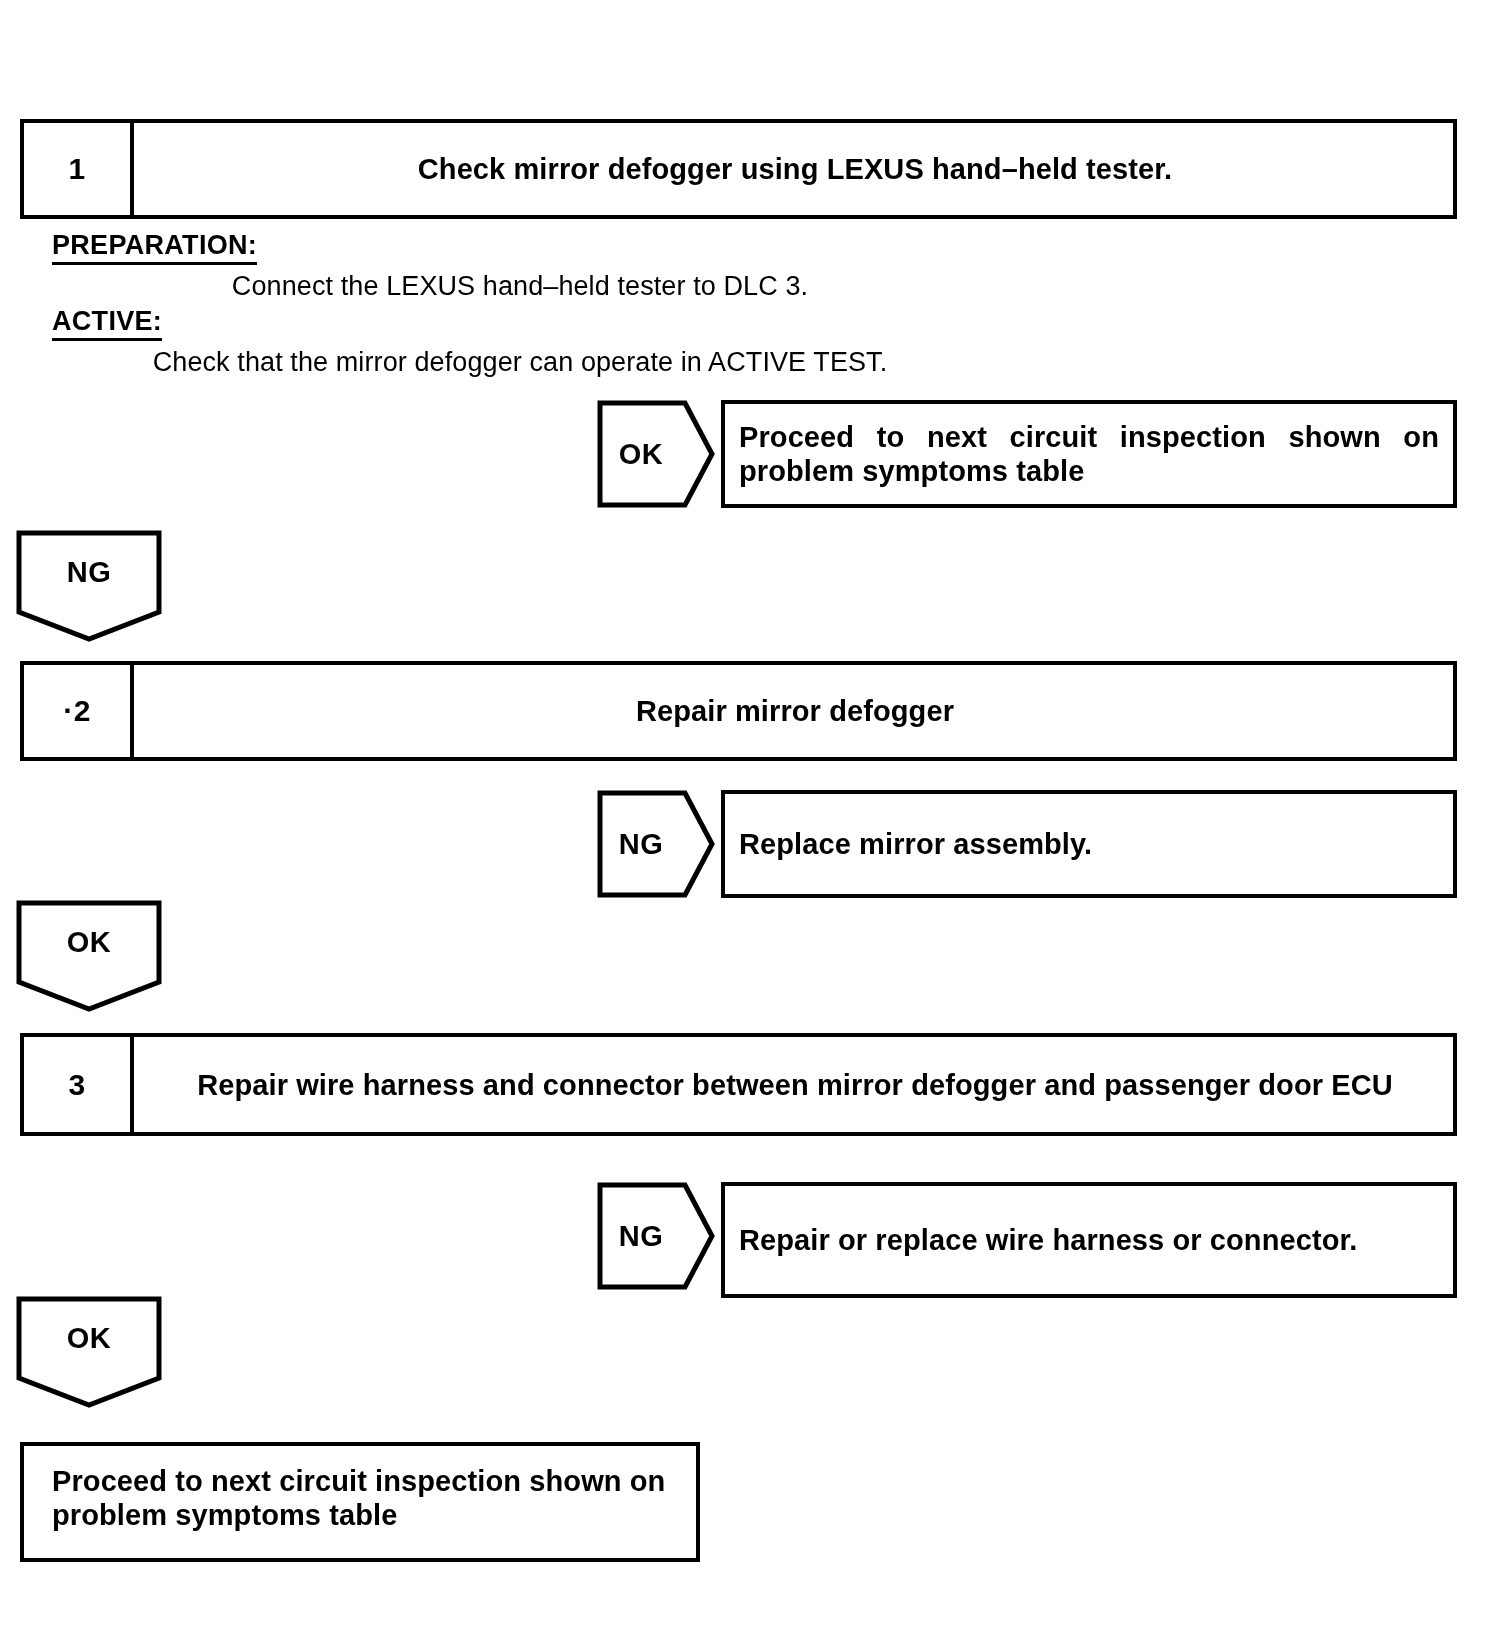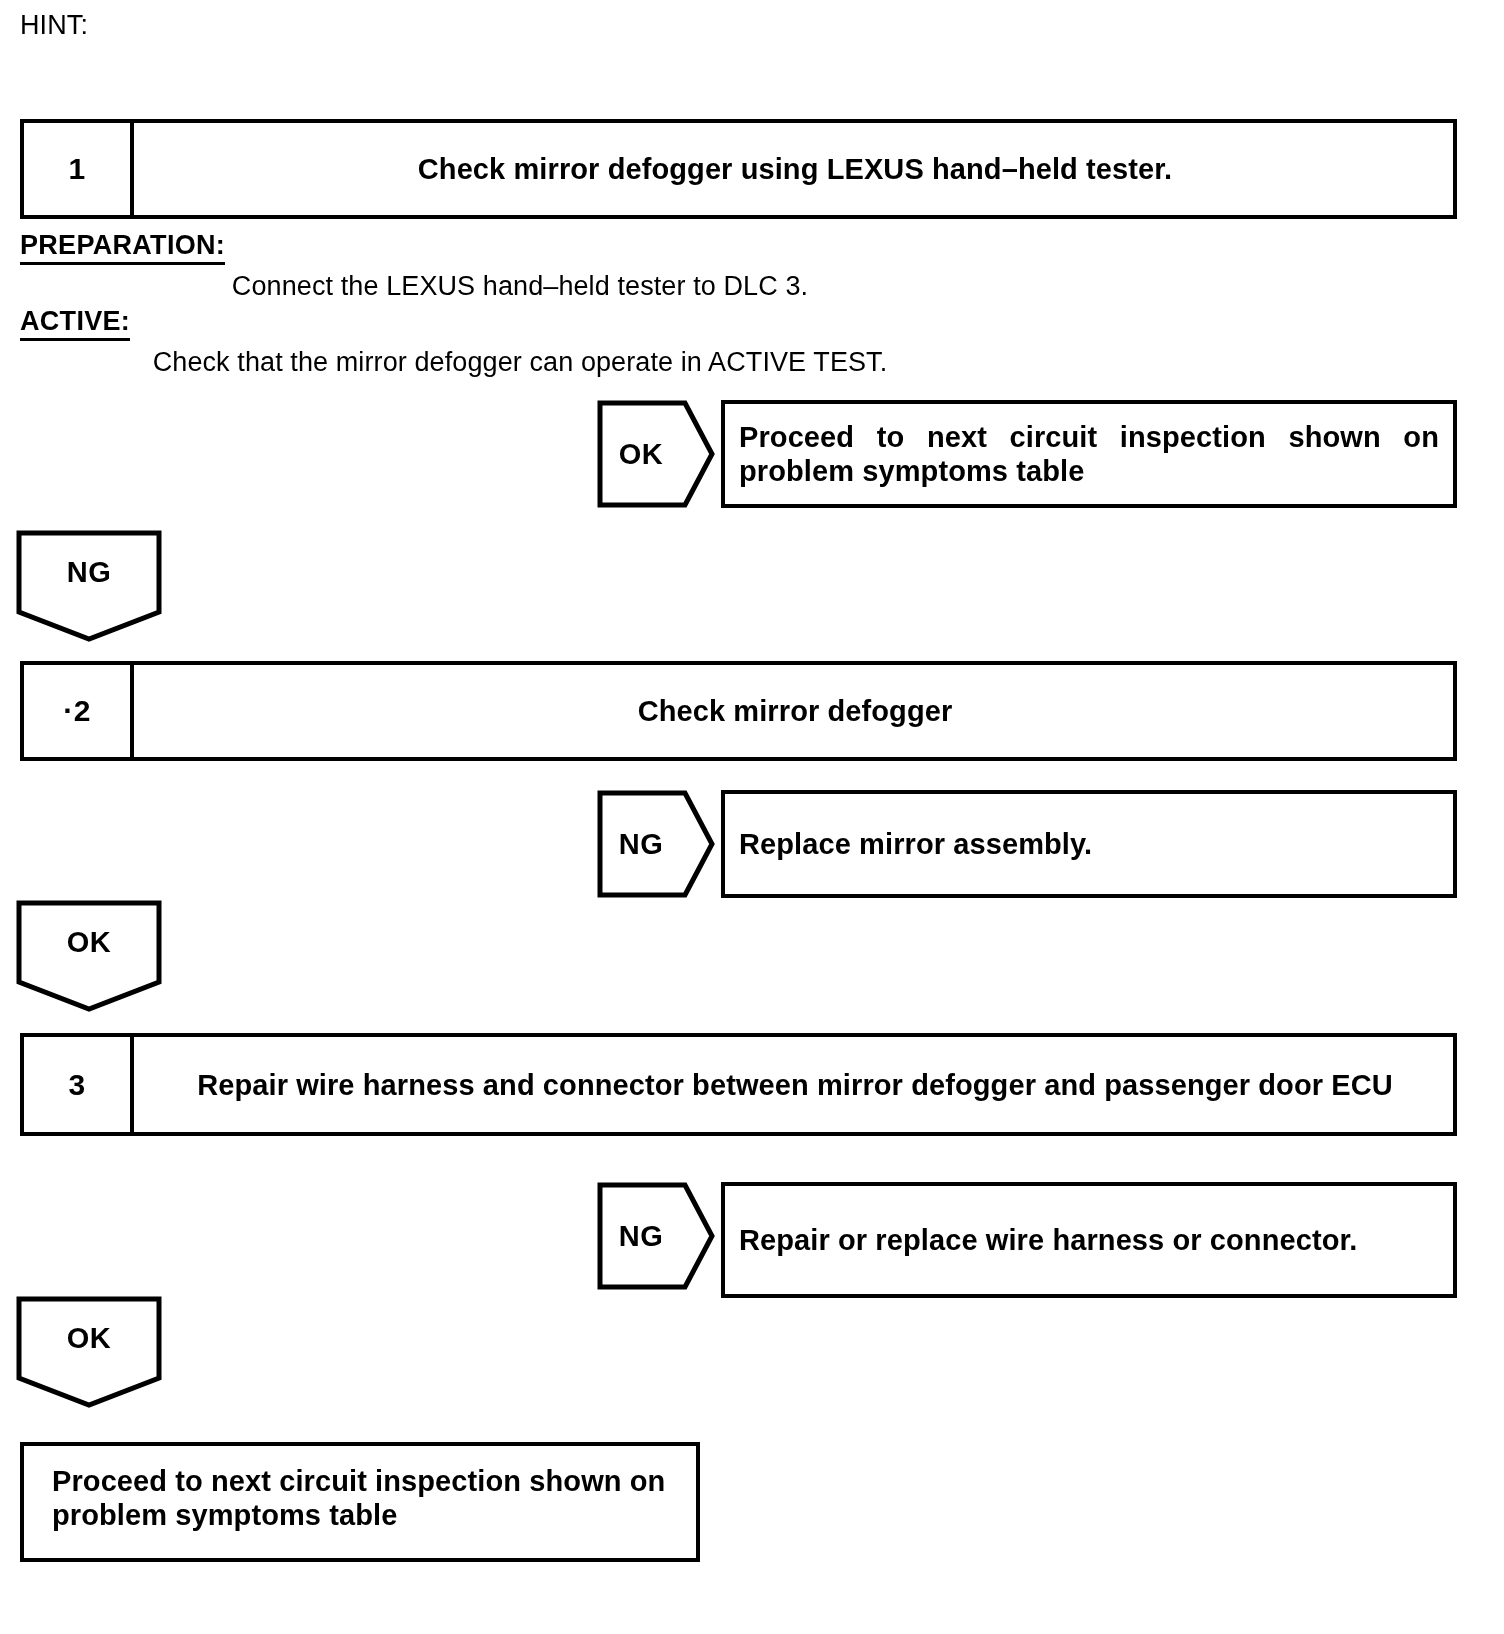--- a/index.html
+++ b/index.html
@@ -84,20 +84,21 @@
     width: 1000px;
   }
   .detail-head {
     display: inline-block;
     font-size: 27px;
     font-weight: bold;
     line-height: 34px;
     border-bottom: 3px solid #000;
     padding-bottom: 0px;
     letter-spacing: 0.3px;
+    margin-left: 32px;
   }
   .detail-text {
     font-size: 27px;
     line-height: 36px;
     font-weight: normal;
     letter-spacing: 0.1px;
     padding-top: 3px;
     text-align: center;
   }
 
@@ -195,21 +196,20 @@
     font-size: 29px;
     font-weight: bold;
     line-height: 34px;
     letter-spacing: 0.1px;
   }
 </style>
 </head>
 <body>
 
 <div class="hint-block">
-  <div class="hint-label">HINT:</div>
 </div>
 
 <div class="step-box" style="left:20px; top:119px; width:1437px; height:100px;">
   <div class="step-num-cell">
     <span class="step-num">1</span>
   </div>
   <div class="step-title-cell">
     <span class="step-title">Check mirror defogger using LEXUS hand–held tester.</span>
   </div>
 </div>
@@ -244,21 +244,21 @@
     <polygon points="3,3 143,3 143,82 73,109 3,82" fill="#ffffff" stroke="#000000" stroke-width="5" stroke-linejoin="miter"></polygon>
   </svg>
   <span class="flow-label">NG</span>
 </div>
 
 <div class="step-box" style="left:20px; top:661px; width:1437px; height:100px;">
   <div class="step-num-cell">
     <span class="step-num">·2</span>
   </div>
   <div class="step-title-cell">
-    <span class="step-title">Check mirror defogger</span>
+    <span class="step-title">Repair mirror defogger</span>
   </div>
 </div>
 
 <div class="judge-arrow" style="left:597px; top:790px;">
   <svg viewBox="0 0 118 108" preserveAspectRatio="none" aria-hidden="true">
     <polygon points="3,3 88,3 115,54 88,105 3,105" fill="#ffffff" stroke="#000000" stroke-width="5" stroke-linejoin="miter"></polygon>
   </svg>
   <span class="judge-label">NG</span>
 </div>
 

